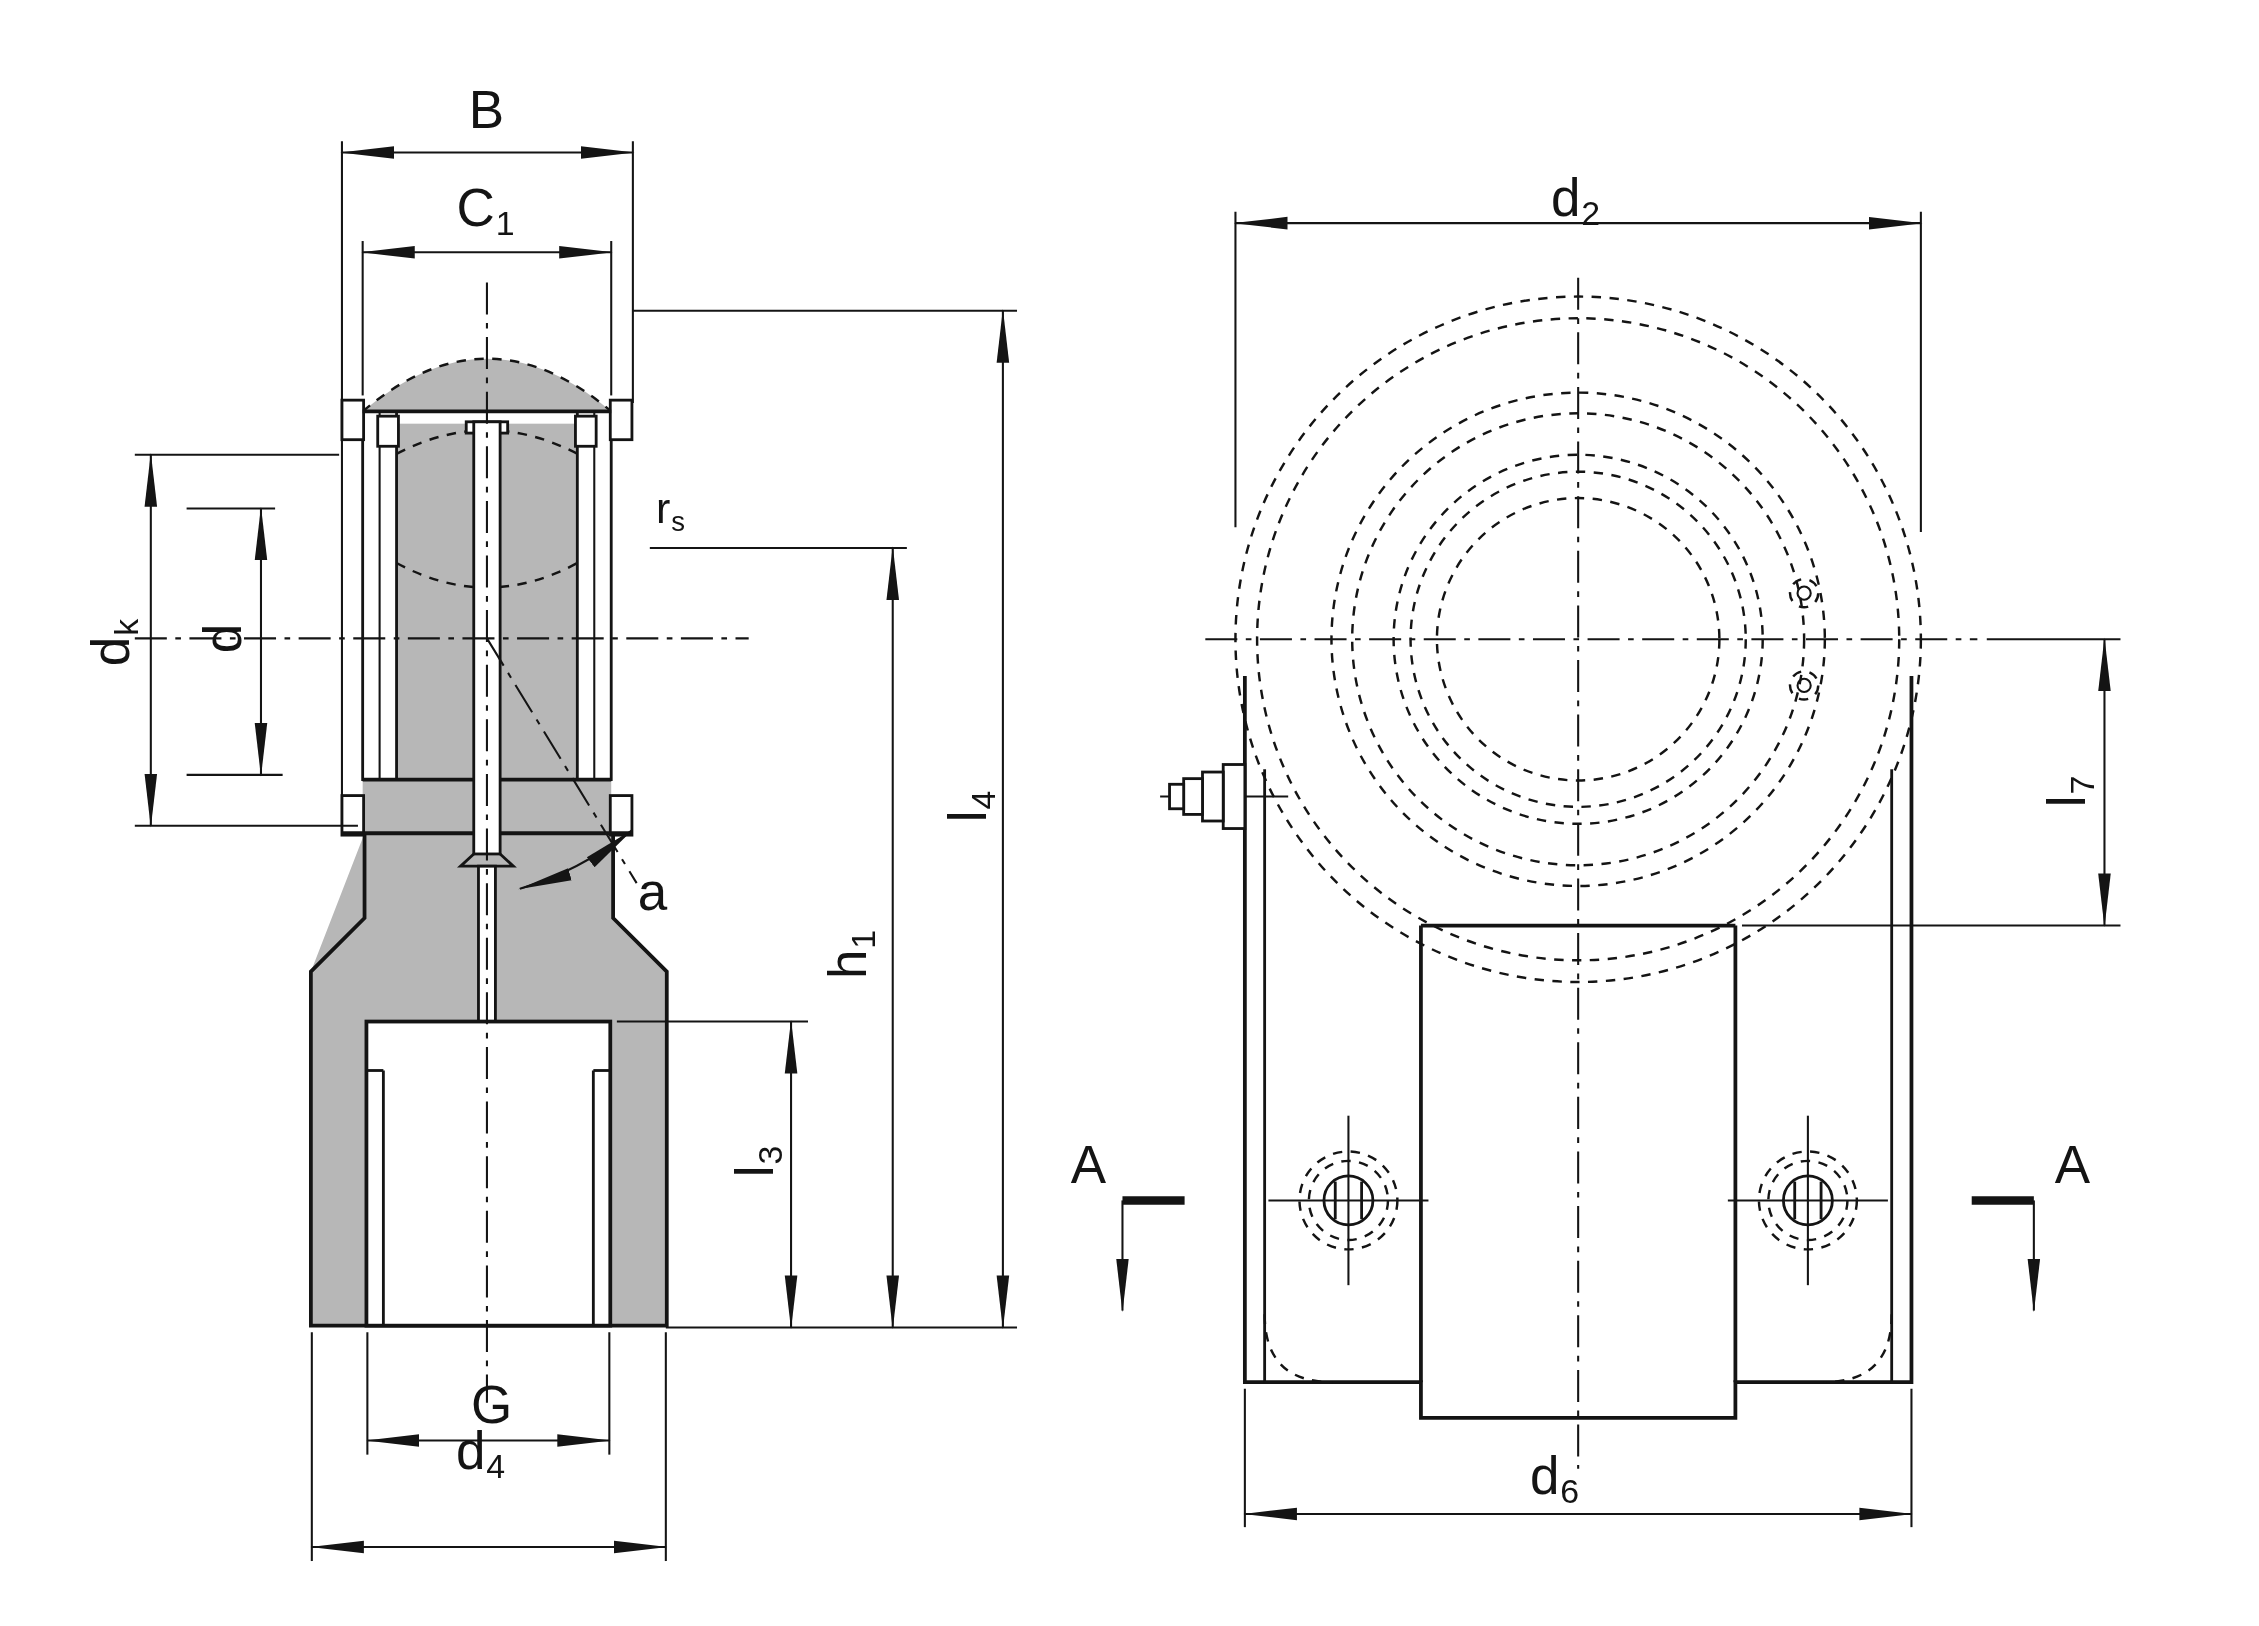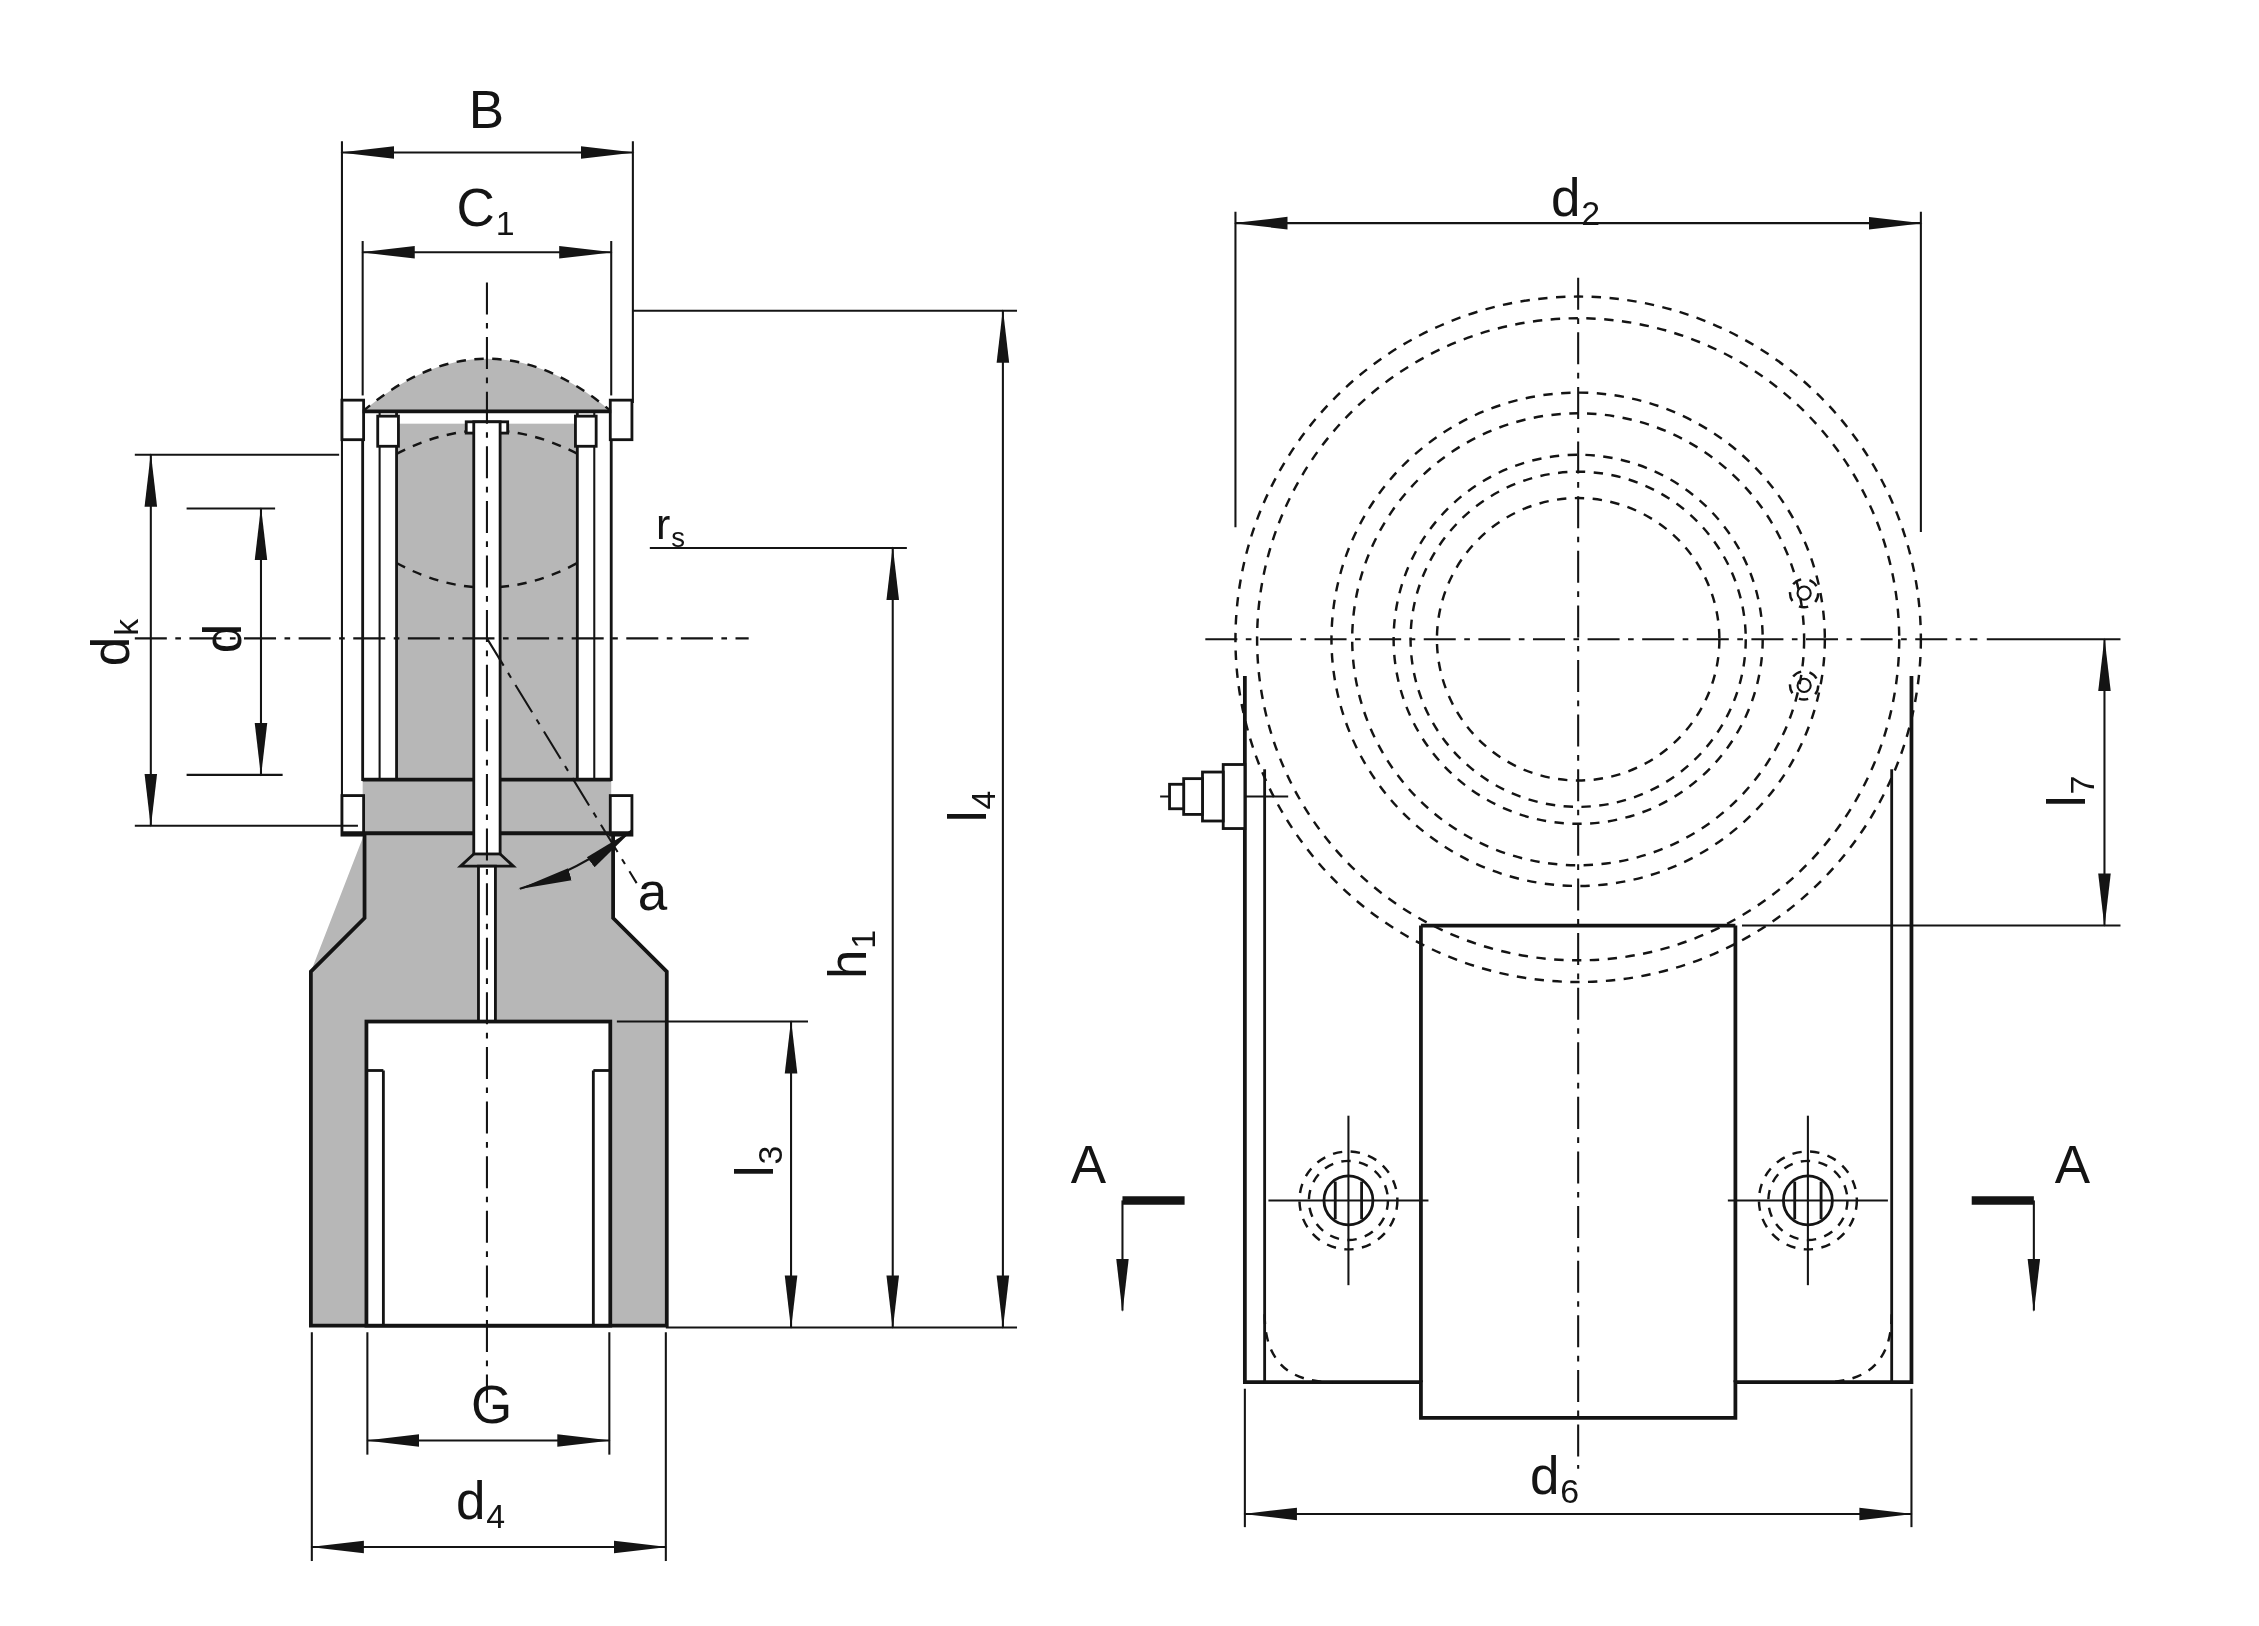--- a/index.html
+++ b/index.html
@@ -2,21 +2,21 @@
 <html style="font-size:15px"><head>
 <meta charset="utf-8">
 <style>
   html,body{margin:0;padding:0;background:#ffffff;font-family:"Liberation Sans", sans-serif;}
   .canvas{position:relative;width:2260px;height:1626px;background:#ffffff;overflow:hidden;}
   .canvas svg{position:absolute;left:0;top:0;}
   .lbl{position:absolute;transform:translate(-50%,-50%);color:#141414;font-size:53px;
        white-space:nowrap;line-height:1;letter-spacing:0.9px;}
   .lbl .sub{font-size:0.64em;position:relative;top:0.28em;}
   .lbl.rot{transform:translate(-50%,-50%) rotate(-90deg);}
-  .lbl.small{font-size:43px;margin-top:16px;}
+  .lbl.small{font-size:43px;}
   
   .ln{stroke:#141414;fill:none;}
   .w4{stroke-width:4px;} .w3{stroke-width:3px;} .w2{stroke-width:2.2px;}
   .dash{stroke-dasharray:10 9;stroke-width:2.6px;}
   .cline{stroke-dasharray:34 9 6 9;stroke-width:2.2px;}
   .gray{fill:#b7b7b7;stroke:none;}
   .white{fill:#ffffff;}
   .thick{stroke-width:9px;}
 </style>
 </head>
@@ -222,21 +222,21 @@
 <div class="lbl" style="left:487px;top:109px"><span>B</span><span class="sub"></span></div>
 <div class="lbl" style="left:486px;top:207px"><span>C</span><span class="sub">1</span></div>
 <div class="lbl rot" style="left:110px;top:642px"><span>d</span><span class="sub">k</span></div>
 <div class="lbl rot" style="left:222px;top:638px"><span>d</span><span class="sub"></span></div>
 <div class="lbl small" style="left:671px;top:508px"><span>r</span><span class="sub">s</span></div>
 <div class="lbl" style="left:653px;top:891px"><span>a</span><span class="sub"></span></div>
 <div class="lbl rot" style="left:967px;top:806px"><span>l</span><span class="sub">4</span></div>
 <div class="lbl rot" style="left:847px;top:954px"><span>h</span><span class="sub">1</span></div>
 <div class="lbl rot" style="left:754px;top:1161px"><span>l</span><span class="sub">3</span></div>
 <div class="lbl" style="left:492px;top:1404px"><span>G</span><span class="sub"></span></div>
-<div class="lbl" style="left:481px;top:1500px"><span>d</span><span class="sub">4</span></div>
+<div class="lbl" style="left:481px;top:1450px"><span>d</span><span class="sub">4</span></div>
 
 <div class="lbl" style="left:1576px;top:197px"><span>d</span><span class="sub">2</span></div>
 <div class="lbl rot" style="left:2066px;top:791px"><span>l</span><span class="sub">7</span></div>
 <div class="lbl" style="left:1555px;top:1475px"><span>d</span><span class="sub">6</span></div>
 <div class="lbl" style="left:1089px;top:1164px"><span>A</span></div>
 <div class="lbl" style="left:2073px;top:1164px"><span>A</span></div>
 
 </div>
 
 

